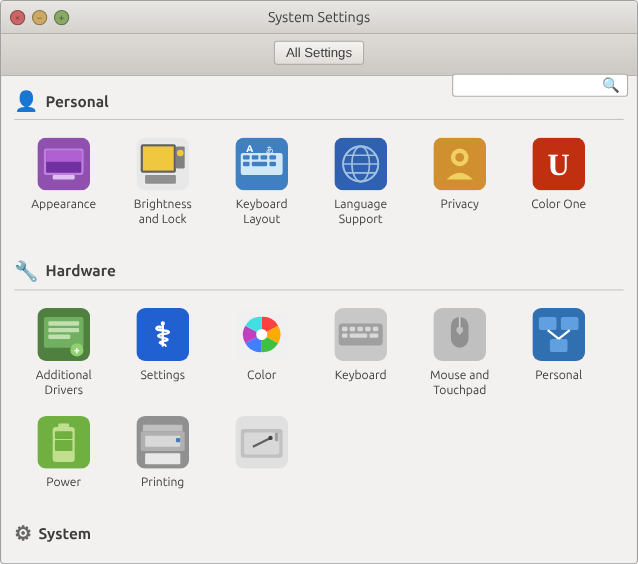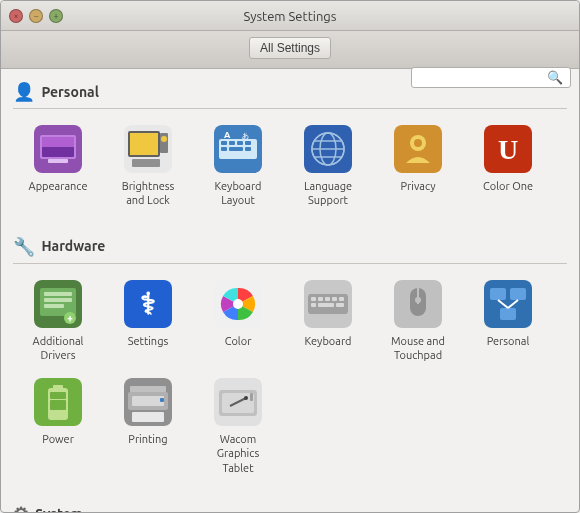--- a/index.html
+++ b/index.html
@@ -403,21 +403,20 @@
           <div class="item-icon">
             <svg width="48" height="48" viewBox="0 0 48 48">
               <rect width="48" height="48" rx="6" fill="#e0e0e0"></rect>
               <rect x="5" y="12" width="38" height="26" rx="3" fill="#c0c0c0"></rect>
               <rect x="8" y="15" width="32" height="20" rx="2" fill="#d8d8d8"></rect>
               <line x1="16" y1="28" x2="32" y2="20" stroke="#606060" stroke-width="2"></line>
               <circle cx="32" cy="20" r="2" fill="#404040"></circle>
               <rect x="36" y="15" width="3" height="8" rx="1" fill="#a0a0a0"></rect>
             </svg>
           </div>
-          <span class="item-label">Wacom<br>Graphics<br>Tablet</span>
         </div>
 
       </div>
     </div>
 
     <div class="section">
       <div class="section-header">
         <span class="section-icon">⚙</span>
         <span>System</span>
       </div>

